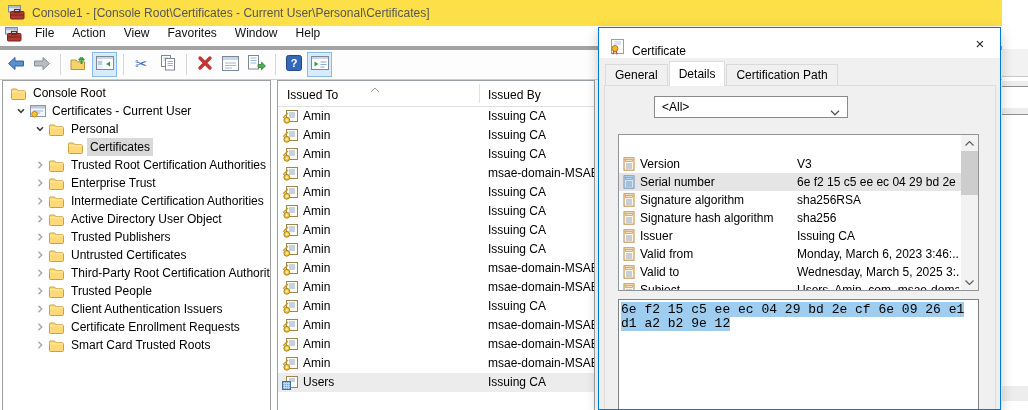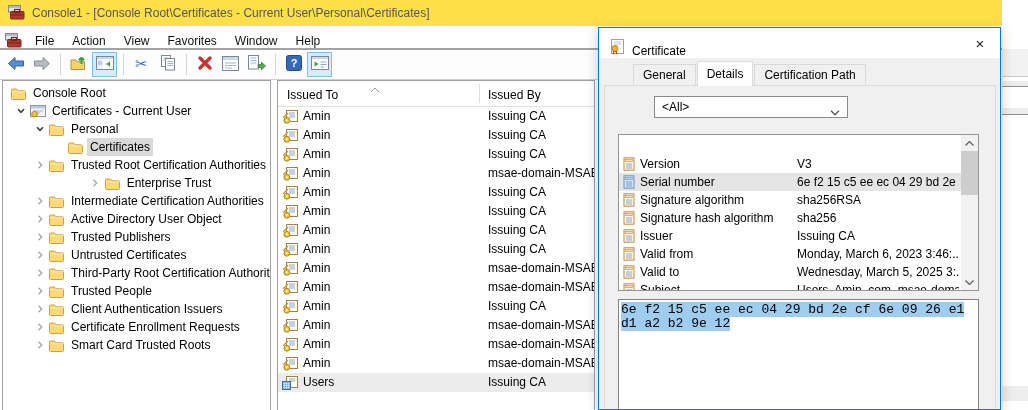--- a/index.html
+++ b/index.html
@@ -5,21 +5,21 @@
   * { margin:0; padding:0; box-sizing:border-box; }
   html,body { width:1028px; height:410px; overflow:hidden; background:#fff;
     font-family:"Liberation Sans", sans-serif; font-size:12px; color:#000; }
   body { position:relative; }
 
   
   .titlebar { position:absolute; left:0; top:0; width:1028px; height:26px; background:#fde047;
     display:flex; align-items:center; padding-left:8px; }
   .titlebar .ttext { margin-left:7px; color:#565656; white-space:nowrap; }
   .menubar { position:absolute; left:0; top:26px; width:1028px; height:24px; background:#fff;
-    border-bottom:2px solid #a3a3a3; display:flex; align-items:flex-end; padding-left:5px; }
+    border-bottom:4px solid #a3a3a3; display:flex; align-items:flex-start; padding-left:5px; }
   .menu-item { padding:4px 9px; color:#111; cursor:default; }
   .menubar .appicon { margin-right:4px; display:inline-flex; }
   .toolbar { position:absolute; left:0; top:50px; width:1028px; height:30px; background:#fdfdfd;
     border-bottom:1px solid #cfcfcf; display:flex; align-items:center; padding-left:3px; }
   .tb-btn { width:25px; height:25px; display:inline-flex; align-items:center; justify-content:center;
     border:1px solid transparent; margin-right:1px; }
   .tb-btn.active { background:#d9eafb; border-color:#84bdea; }
   .tb-sep { width:1px; height:21px; background:#d6d6d6; margin:0 5px; }
   .cutglyph { font-family:"DejaVu Sans", sans-serif; font-size:15px; color:#3f6fb5; line-height:1; }
 
@@ -54,21 +54,21 @@
   .sl-band4 { position:absolute; left:0; top:386px; width:26px; height:15px; background:#ededed; }
 
   
   .dialog { position:absolute; left:598px; top:27px; width:403px; height:383px; background:#f0f0f0;
     border:1px solid var(--accent,#0078d7); box-shadow:0 4px 12px rgba(0,0,0,.22); overflow:hidden; }
   .dlg-title { position:absolute; left:0; top:0; width:100%; height:30px; background:#fff;
     display:flex; align-items:flex-end; padding-left:10px; }
   .dlg-title-text { margin-left:7px; }
   .dlg-close { position:absolute; right:8px; top:4px; width:24px; height:22px; display:flex;
     align-items:center; justify-content:center; font-size:15px; color:#222; }
-  .tabs { position:absolute; left:6px; top:33px; height:25px; display:flex; align-items:flex-end;margin-left:28px; }
+  .tabs { position:absolute; left:6px; top:33px; height:25px; display:flex; align-items:flex-end; }
   .tab { padding:3px 9px 4px 9px; background:#f0f0f0; border:1px solid #d9d9d9; border-bottom:none;
     margin-right:1px; height:22px; position:relative; z-index:1; }
   .tab.active { background:#fff; height:25px; z-index:3; padding-top:5px; border-color:#dcdcdc; }
   .tabpage { position:absolute; left:5px; top:57px; width:392px; height:330px;
     border:1px solid #dcdcdc; background:#f0f0f0; z-index:2; }
   .show-label { position:absolute; left:18px; top:74px; }
   .combo { position:absolute; left:55px; top:68px; width:194px; height:22px; background:#fff;
     border:1px solid #8a8a8a; z-index:4; }
   .combo-value { position:absolute; left:7px; top:3px; }
   .combo-arrow { position:absolute; right:7px; top:8px; }
@@ -268,21 +268,21 @@
         </svg>
       </span>
       <span class="ticon">
         <svg xmlns="http://www.w3.org/2000/svg" width="15" height="13" viewBox="0 0 15 13">
           <path d="M0.5 3 a1 1 0 0 1 1 -1 h4 l1.6 1.8 h6.4 a1 1 0 0 1 1 1 v6.7 a1 1 0 0 1 -1 1 h-12 a1 1 0 0 1 -1 -1 z" fill="#ffd978" stroke="#c9a23a"></path>
           <path d="M0.5 4.8 h14" stroke="#fce9b0"></path>
         </svg>
       </span>
       <span class="tlabel">Trusted Root Certification Authorities</span>
     </div>
-    <div class="tree-row" style="padding-left: 27px; justify-content: center;">
+    <div class="tree-row" style="padding-left: 27px;">
       <span class="chev">
         <svg xmlns="http://www.w3.org/2000/svg" width="10" height="10" viewBox="0 0 10 10">
           <path d="M3.5 1.8 L6.7 5 L3.5 8.2" fill="none" stroke="#a6a6a6" stroke-width="1.4"></path>
         </svg>
       </span>
       <span class="ticon">
         <svg xmlns="http://www.w3.org/2000/svg" width="15" height="13" viewBox="0 0 15 13">
           <path d="M0.5 3 a1 1 0 0 1 1 -1 h4 l1.6 1.8 h6.4 a1 1 0 0 1 1 1 v6.7 a1 1 0 0 1 -1 1 h-12 a1 1 0 0 1 -1 -1 z" fill="#ffd978" stroke="#c9a23a"></path>
           <path d="M0.5 4.8 h14" stroke="#fce9b0"></path>
         </svg>

